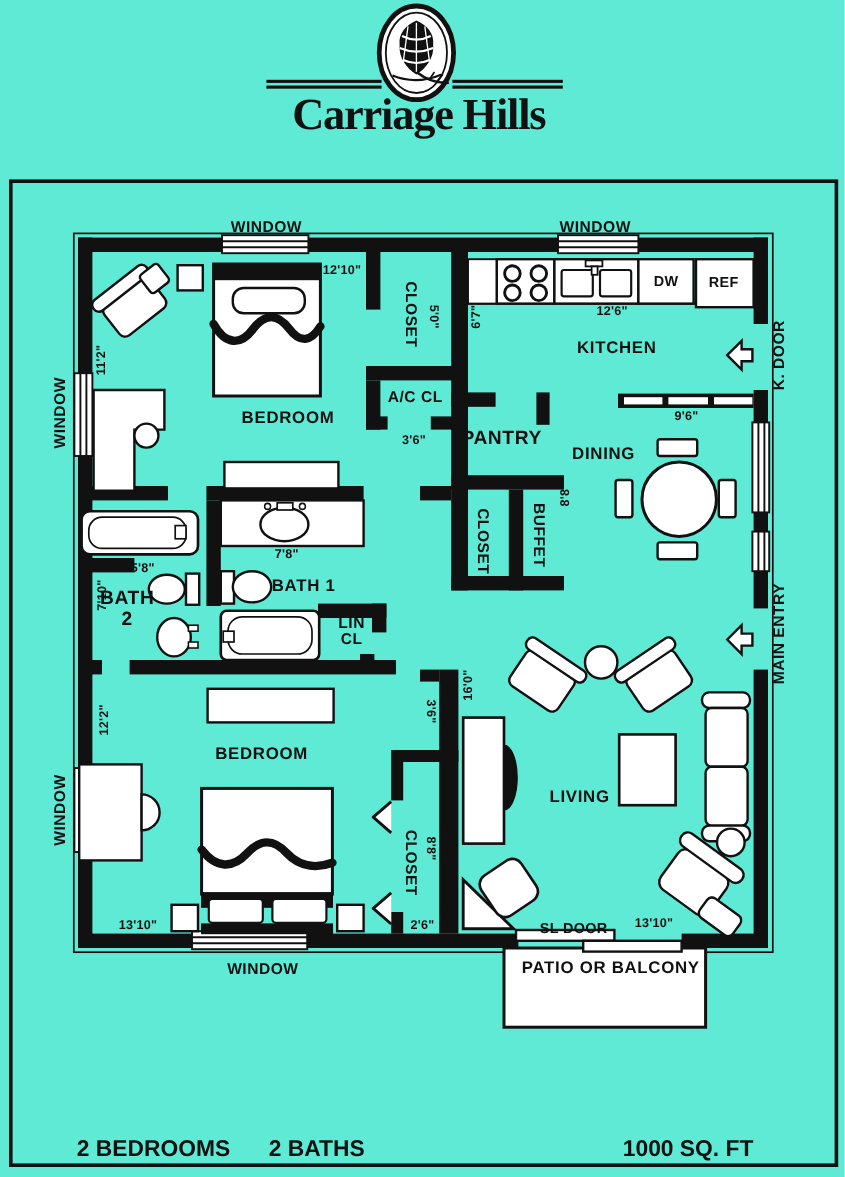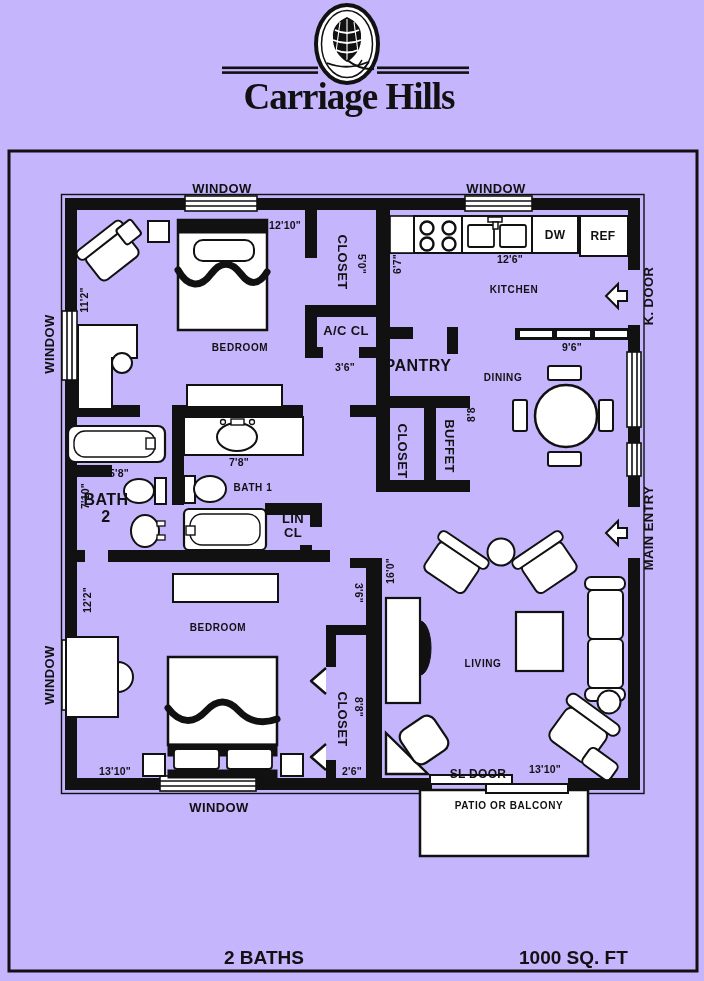--- a/index.html
+++ b/index.html
@@ -1,23 +1,23 @@
 <!DOCTYPE html>
 <html><head>
 <meta charset="utf-8">
 <style>
   html,body{margin:0;padding:0;background:#fff;}
-  .page{position:relative;width:704px;height:981px;background:#c4b5fd;overflow:hidden;
+  .page{position:relative;width:704px;height:981px;background:#5eead4;overflow:hidden;
         font-family:"Liberation Sans",sans-serif;color:#111;}
   .plan-svg{position:absolute;left:0;top:0;}
   .lb{position:absolute;font-family:"Liberation Sans",sans-serif;font-weight:bold;color:#111;
       white-space:nowrap;transform:translate(-50%,-50%);line-height:1.08;text-align:center;}
   .vu{transform:translate(-50%,-50%) rotate(-90deg);}
   .vd{transform:translate(-50%,-50%) rotate(90deg);}
-  .s15{font-size:10px;letter-spacing:.6px;}
+  .s15{font-size:14px;letter-spacing:.6px;}
   .s14{font-size:16px;letter-spacing:.5px;}
   .s13{font-size:13px;letter-spacing:.4px;}
   .s12{font-size:12px;letter-spacing:.3px;}
   .s11{font-size:10.5px;letter-spacing:.2px;}
   .logo-title{position:absolute;left:349px;top:96px;transform:translate(-50%,-50%);
       font-family:"Liberation Serif",serif;font-weight:bold;font-size:37px;letter-spacing:-1px;color:#111;white-space:nowrap;}
   .logo-subtitle{position:absolute;left:349px;top:125px;transform:translate(-50%,-50%);
       font-family:"Liberation Serif",serif;font-weight:bold;font-size:17px;color:#111;white-space:nowrap;}
   .foot{position:absolute;top:947px;font-weight:bold;font-size:19px;color:#111;white-space:nowrap;}
 </style>
@@ -284,16 +284,17 @@
   <div class="lb s11" style="left:239px;top:463px">7'8"</div>
   <div class="lb s11 vu" style="left:86px;top:496px">7'10"</div>
   <div class="lb s11 vu" style="left:88px;top:600px">12'2"</div>
   <div class="lb s11 vd" style="left:358px;top:593px">3'6"</div>
   <div class="lb s11 vu" style="left:391px;top:571px">16'0"</div>
   <div class="lb s11 vd" style="left:358px;top:707px">8'8"</div>
   <div class="lb s11" style="left:115px;top:772px">13'10"</div>
   <div class="lb s11" style="left:352px;top:772px">2'6"</div>
   <div class="lb s11" style="left:545px;top:770px">13'10"</div>
 
+  <div class="foot" style="left:64px">2 BEDROOMS</div>
   <div class="foot" style="left:224px">2 BATHS</div>
   <div class="foot" style="left:519px">1000 SQ. FT</div>
 
 </div>
 
 </body></html>

